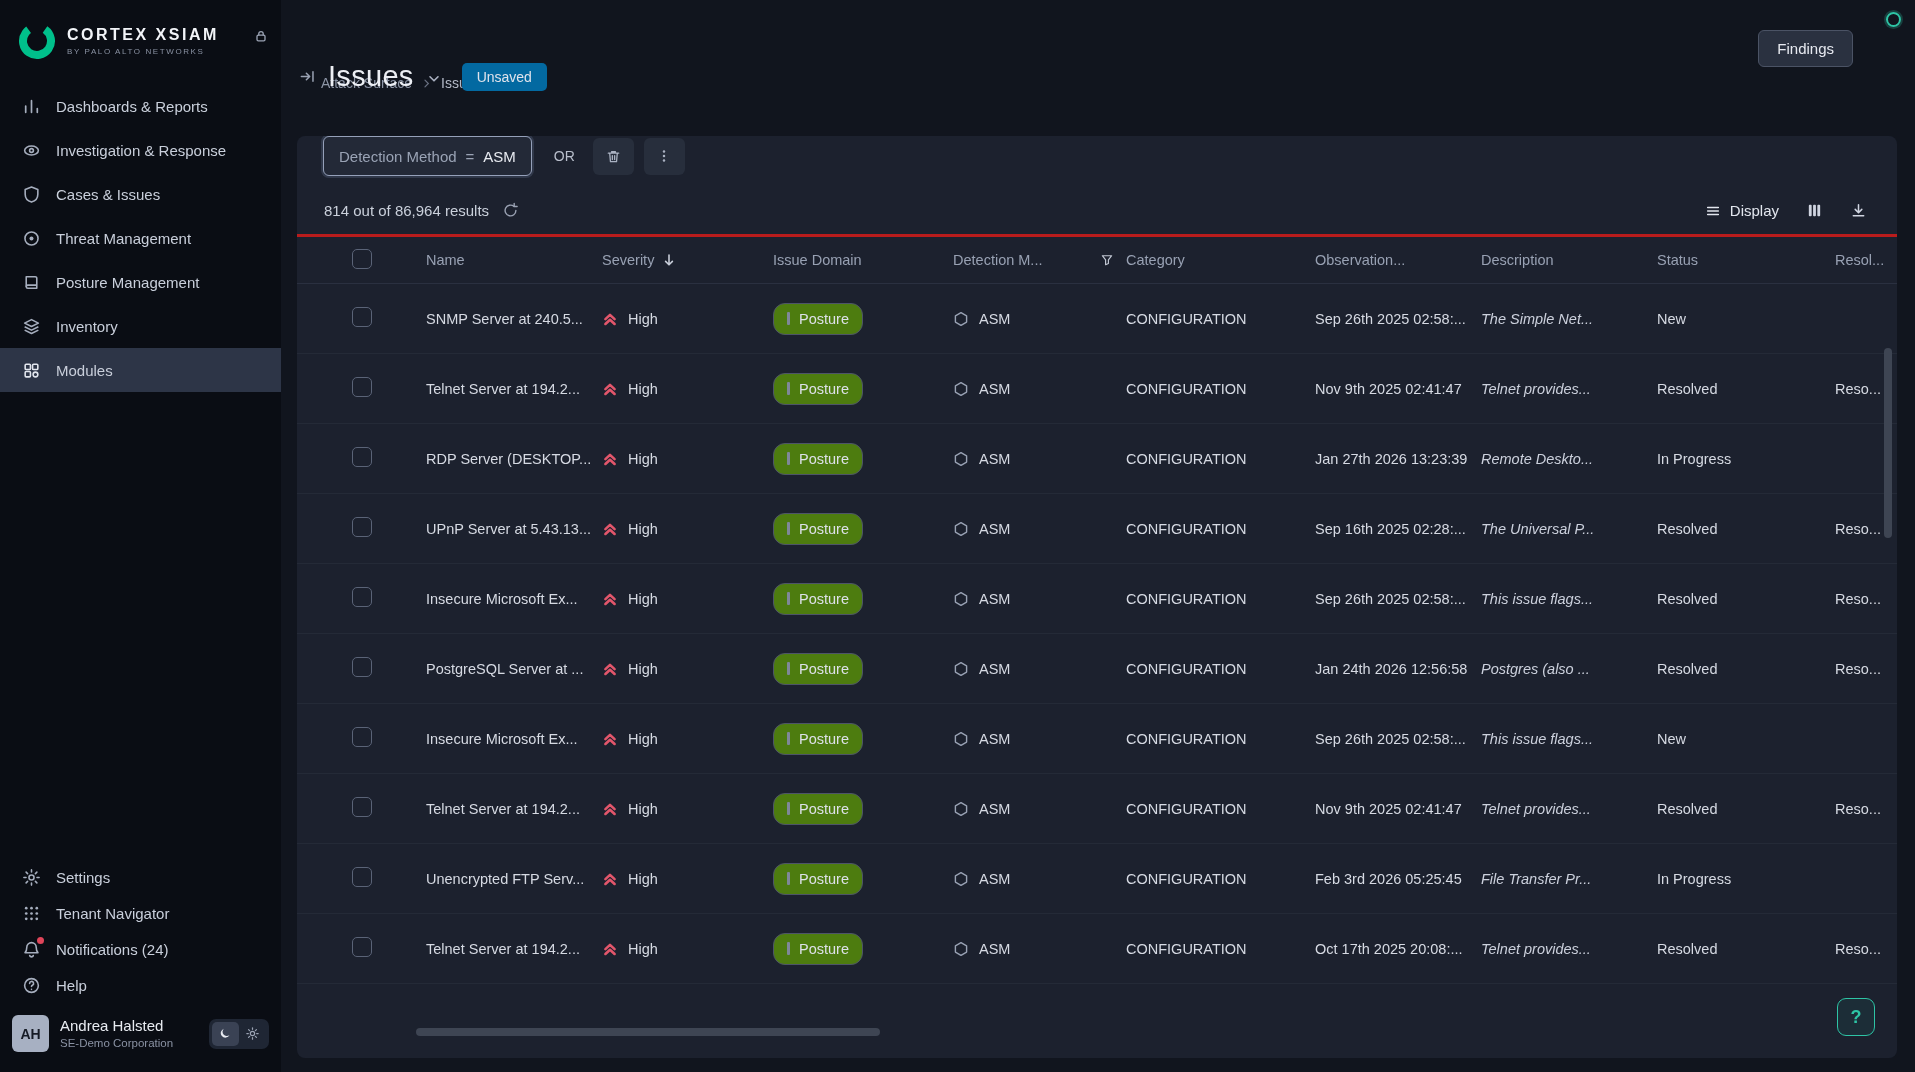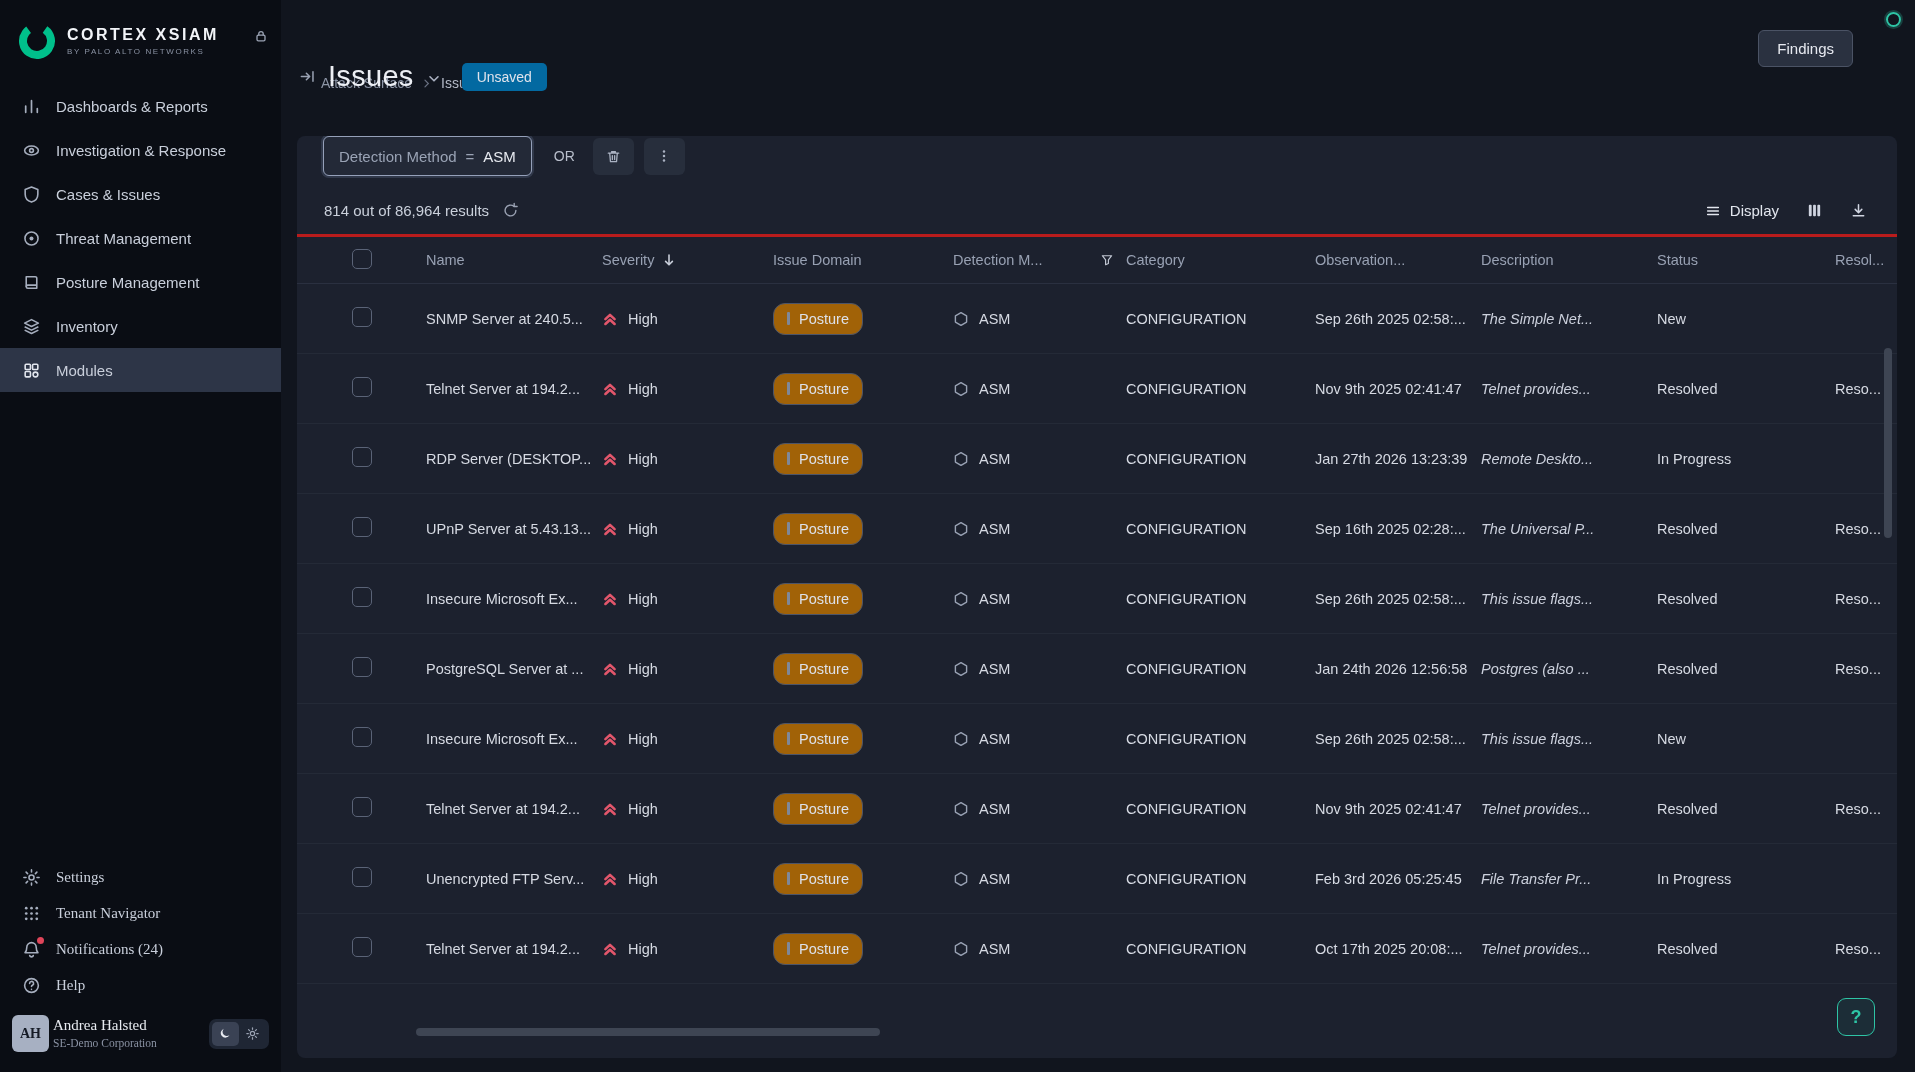--- a/index.html
+++ b/index.html
@@ -22,25 +22,25 @@
   .brand-sub { font-size:8px; letter-spacing:1.6px; color:#8a92a3; margin-top:3px; white-space:nowrap; }
   .lock-ic { position:absolute; right:12px; top:28px; color:#9aa2b3; }
   .nav { margin-top:10px; }
   .nav-item {
     display:flex; align-items:center; gap:15px; height:44px; padding-left:22px;
     color:#c9cfdb; font-size:15px; cursor:pointer; white-space:nowrap;
   }
   .nav-item svg { color:#a6aebe; flex-shrink:0; }
   .nav-item.active { background:#2d3547; }
   .nav-item.active svg { color:#e2e6ee; }
-  .nav-bottom { margin-top:auto; padding-bottom:4px;font-family:Liberation Serif, serif; }
+  .nav-bottom { margin-top:auto; padding-bottom:4px; }
   .nav-bottom .nav-item { height:36px; }
   .bell-wrap { position:relative; display:flex; }
   .dot { position:absolute; top:-3px; right:-3px; width:7px; height:7px; background:#e0455a; border-radius:50%; }
-  .user-row { display:flex; align-items:center; gap:4px; padding:12px 12px 16px 12px; }
+  .user-row { display:flex; align-items:center; gap:11px; padding:12px 12px 16px 12px; }
   .avatar {
     width:37px; height:37px; border-radius:6px; background:#a7b0c2; color:#161b26;
     font-weight:bold; font-size:14px; display:flex; align-items:center; justify-content:center; flex-shrink:0;
   }
   .user-meta { line-height:1.15; overflow:hidden; }
   .user-name { font-size:15px; color:#e8ebf1; white-space:nowrap; }
   .user-org { font-size:11.5px; color:#8a92a3; margin-top:3px; white-space:nowrap; }
   .theme-toggle { margin-left:auto; background:#1f2634; border-radius:7px; padding:3px; display:flex; flex-shrink:0; }
   .seg { width:27px; height:24px; display:flex; align-items:center; justify-content:center; border-radius:5px; color:#9aa2b3; cursor:pointer; }
   .seg.active { background:#3a4254; color:#e8ebf1; }
@@ -95,21 +95,21 @@
   }
   td.c-check, th.c-check { padding-left:55px; }
   .th-flex { display:flex; align-items:center; gap:8px; }
   .th-between { justify-content:space-between; }
   .sort-ic { color:#c7cdd8; }
   .funnel-ic { color:#c3c9d5; }
   .checkbox { display:inline-block; width:20px; height:20px; border:1.5px solid #5a6377; border-radius:5px; cursor:pointer; }
   .sev-cell { display:flex; align-items:center; gap:10px; }
   .sev-ic { color:#e2566b; flex-shrink:0; }
   .dom-badge {
-    display:inline-flex; align-items:center; gap:9px; background:#a16207; border:1px solid #4d5568;
+    display:inline-flex; align-items:center; gap:9px; background:#4d7c0f; border:1px solid #4d5568;
     border-radius:12px; padding:7px 13px; font-size:14.5px; color:#dde1e9;
   }
   .dom-badge .bar { width:3px; height:13px; background:#7f8899; border-radius:1px; }
   .det-cell { display:flex; align-items:center; gap:10px; }
   .hex-ic { color:#99a2b4; flex-shrink:0; }
   .c-desc { font-style:italic; color:#ccd1dd; }
 
   .vscroll { position:absolute; right:5px; top:212px; width:8px; height:190px; background:#3e4553; border-radius:4px; cursor:pointer; }
   .hscroll { position:absolute; left:119px; bottom:22px; width:464px; height:8px; background:#3e4553; border-radius:4px; cursor:pointer; }
 

